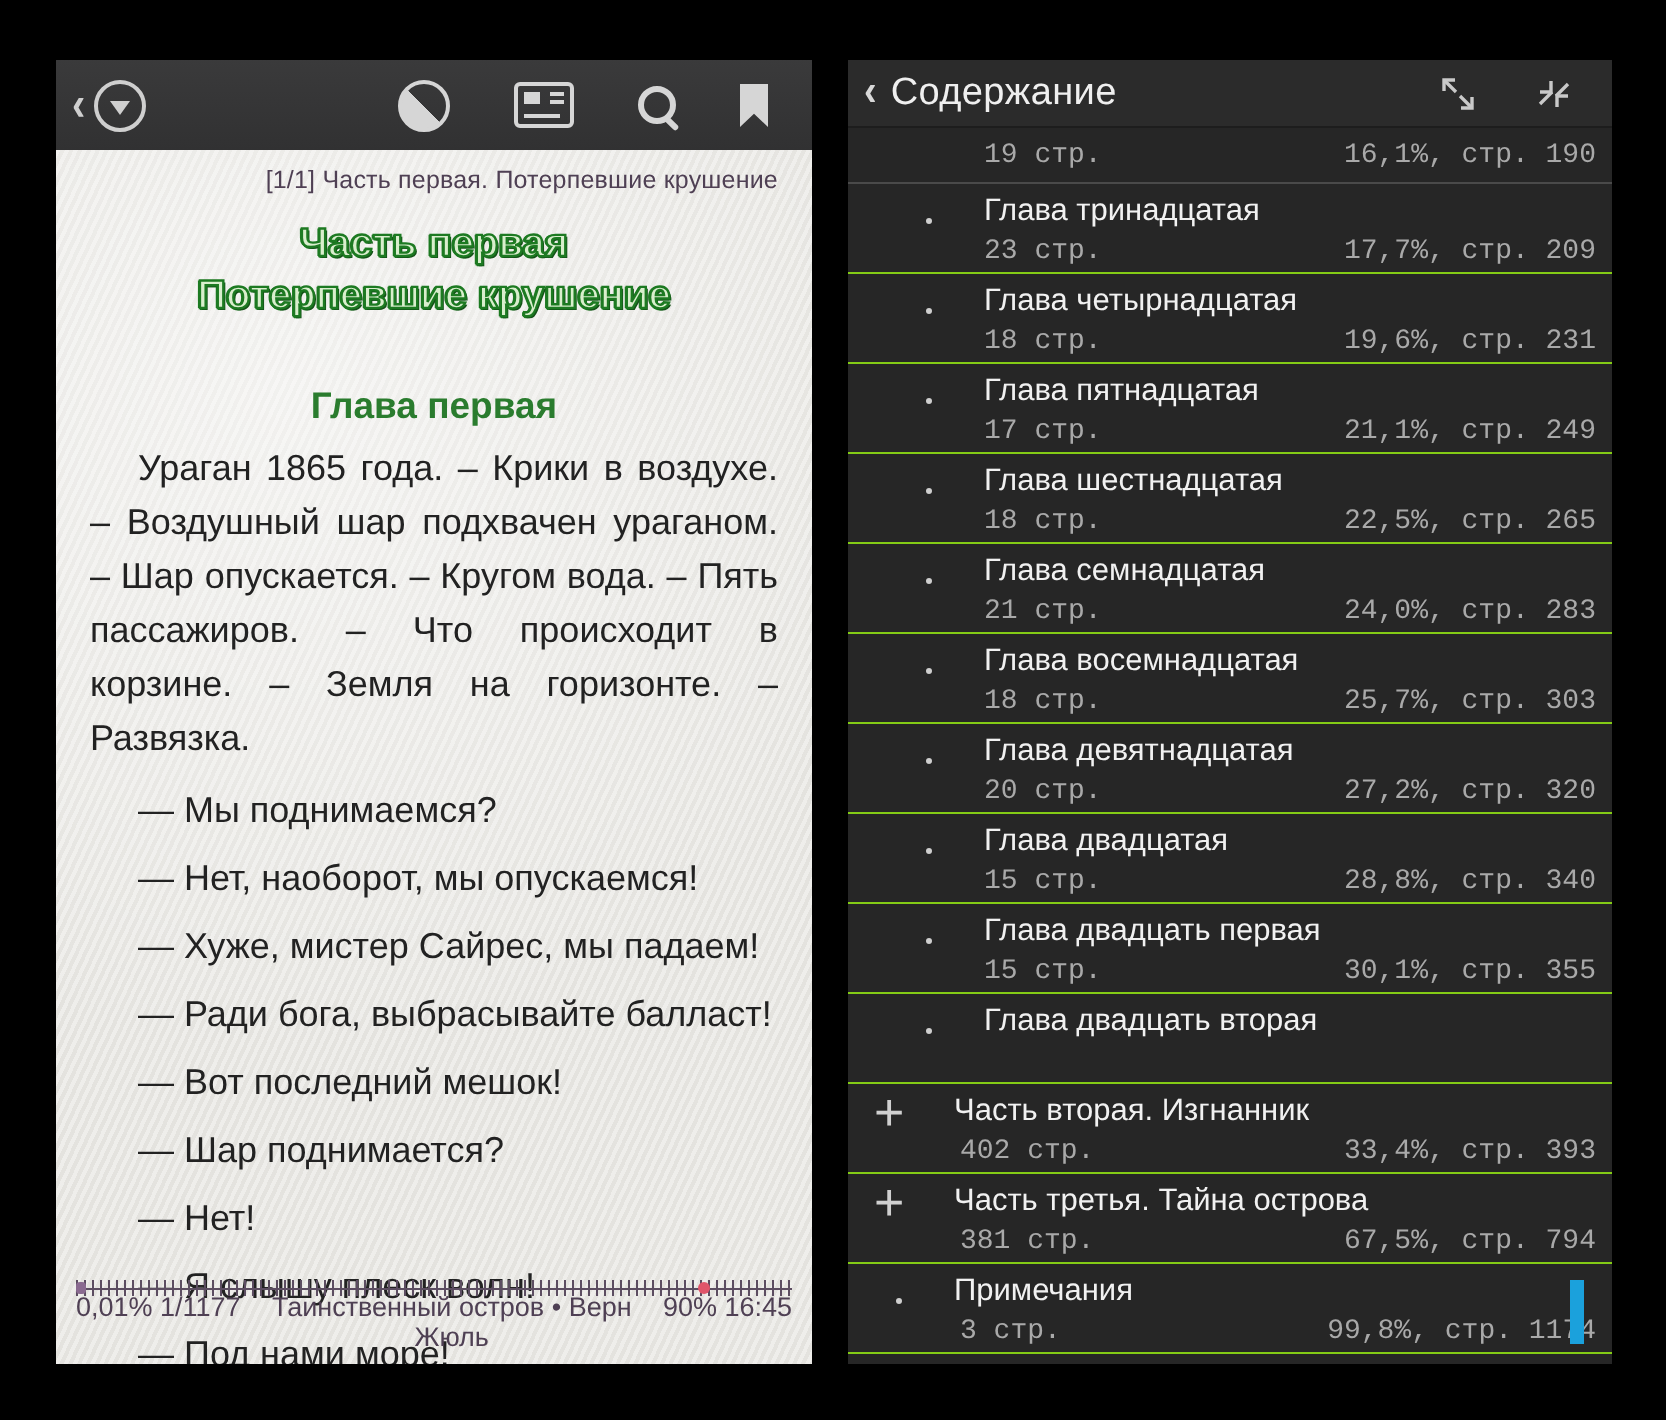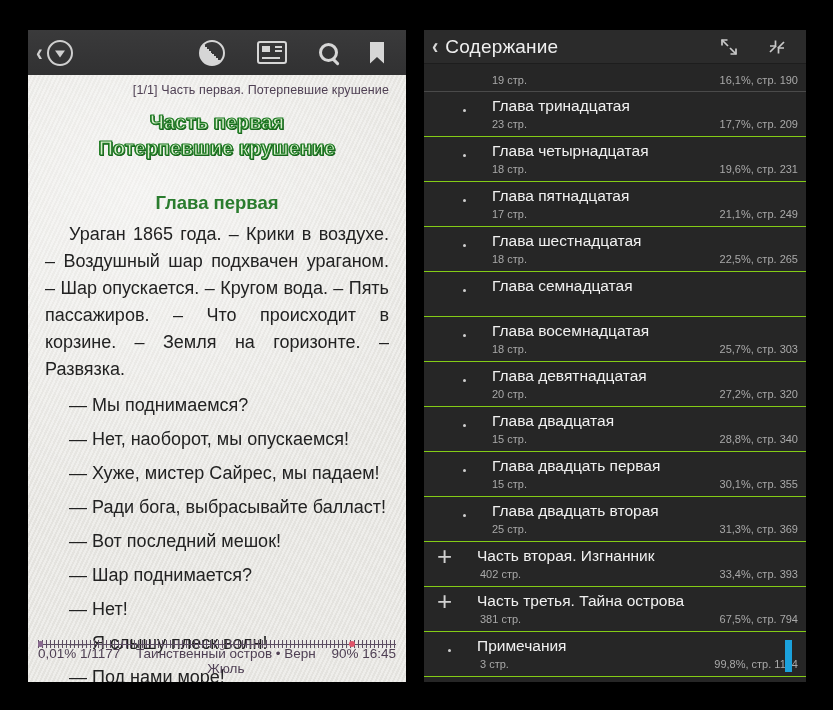--- a/index.html
+++ b/index.html
@@ -66,21 +66,21 @@
   .toc-back{color:#d8d8d8;font-size:19px;font-weight:bold;transform:scaleY(1.15);margin-right:7px;}
   .toc-title{color:#efefef;font-size:19px;letter-spacing:.2px;}
   .toc-icons{margin-left:auto;display:flex;gap:26px;padding-right:8px;}
   .toc-icons svg{display:block;}
   
   .toc-partial{height:28px;position:relative;border-bottom:1px solid #4a4a4a;box-sizing:border-box;}
   .toc-partial .row-sub{position:absolute;left:68px;right:8px;bottom:5px;}
   .toc-row{height:45px;box-sizing:border-box;border-bottom:1px solid #84cc16;position:relative;
     padding-top:4px;}
   .row-title{color:#f1f1f1;font-size:15.5px;line-height:20px;white-space:nowrap;}
-  .row-sub{display:flex;justify-content:space-between;font-size:11px;color:#a9a9a9;margin-top:2px;}
+  .row-sub{display:flex;justify-content:space-between;font-size:14px;color:#a9a9a9;margin-top:2px;font-family:Liberation Mono, monospace;}
   .toc-row .row-sub{margin-left:0;margin-right:8px;}
   .lv1 .row-title{margin-left:68px;}
   .lv1 .row-sub{margin-left:68px;}
   .lv0 .row-title{margin-left:53px;}
   .lv0 .row-sub{margin-left:56px;align-items:flex-end;}
   .marker{position:absolute;color:#cccccc;}
   .mk-dot{width:3px;height:3px;background:#cfcfcf;border-radius:50%;top:17px;}
   .lv1 .mk-dot{left:39px;}
   .lv0 .mk-dot{left:24px;}
   .mk-plus{left:13px;top:1px;font-size:26px;font-weight:300;line-height:26px;color:#d0d0d0;}
@@ -200,20 +200,24 @@
     <span class="marker mk-dot"></span>
     <div class="row-title">Глава шестнадцатая</div>
     <div class="row-sub">
       <span>18 стр.</span>
       <span>22,5%, стр. 265</span>
     </div>
   </div>
       <div class="toc-row lv1">
     <span class="marker mk-dot"></span>
     <div class="row-title">Глава семнадцатая</div>
+    <div class="row-sub">
+      <span>21 стр.</span>
+      <span>24,0%, стр. 283</span>
+    </div>
   </div>
       <div class="toc-row lv1">
     <span class="marker mk-dot"></span>
     <div class="row-title">Глава восемнадцатая</div>
     <div class="row-sub">
       <span>18 стр.</span>
       <span>25,7%, стр. 303</span>
     </div>
   </div>
       <div class="toc-row lv1">
@@ -236,24 +240,20 @@
     <span class="marker mk-dot"></span>
     <div class="row-title">Глава двадцать первая</div>
     <div class="row-sub">
       <span>15 стр.</span>
       <span>30,1%, стр. 355</span>
     </div>
   </div>
       <div class="toc-row lv1">
     <span class="marker mk-dot"></span>
     <div class="row-title">Глава двадцать вторая</div>
-    <div class="row-sub">
-      <span>25 стр.</span>
-      <span>31,3%, стр. 369</span>
-    </div>
   </div>
       <div class="toc-row lv0">
     <span class="marker mk-plus">+</span>
     <div class="row-title">Часть вторая. Изгнанник</div>
     <div class="row-sub">
       <span>402 стр.</span>
       <span>33,4%, стр. 393</span>
     </div>
   </div>
       <div class="toc-row lv0">

